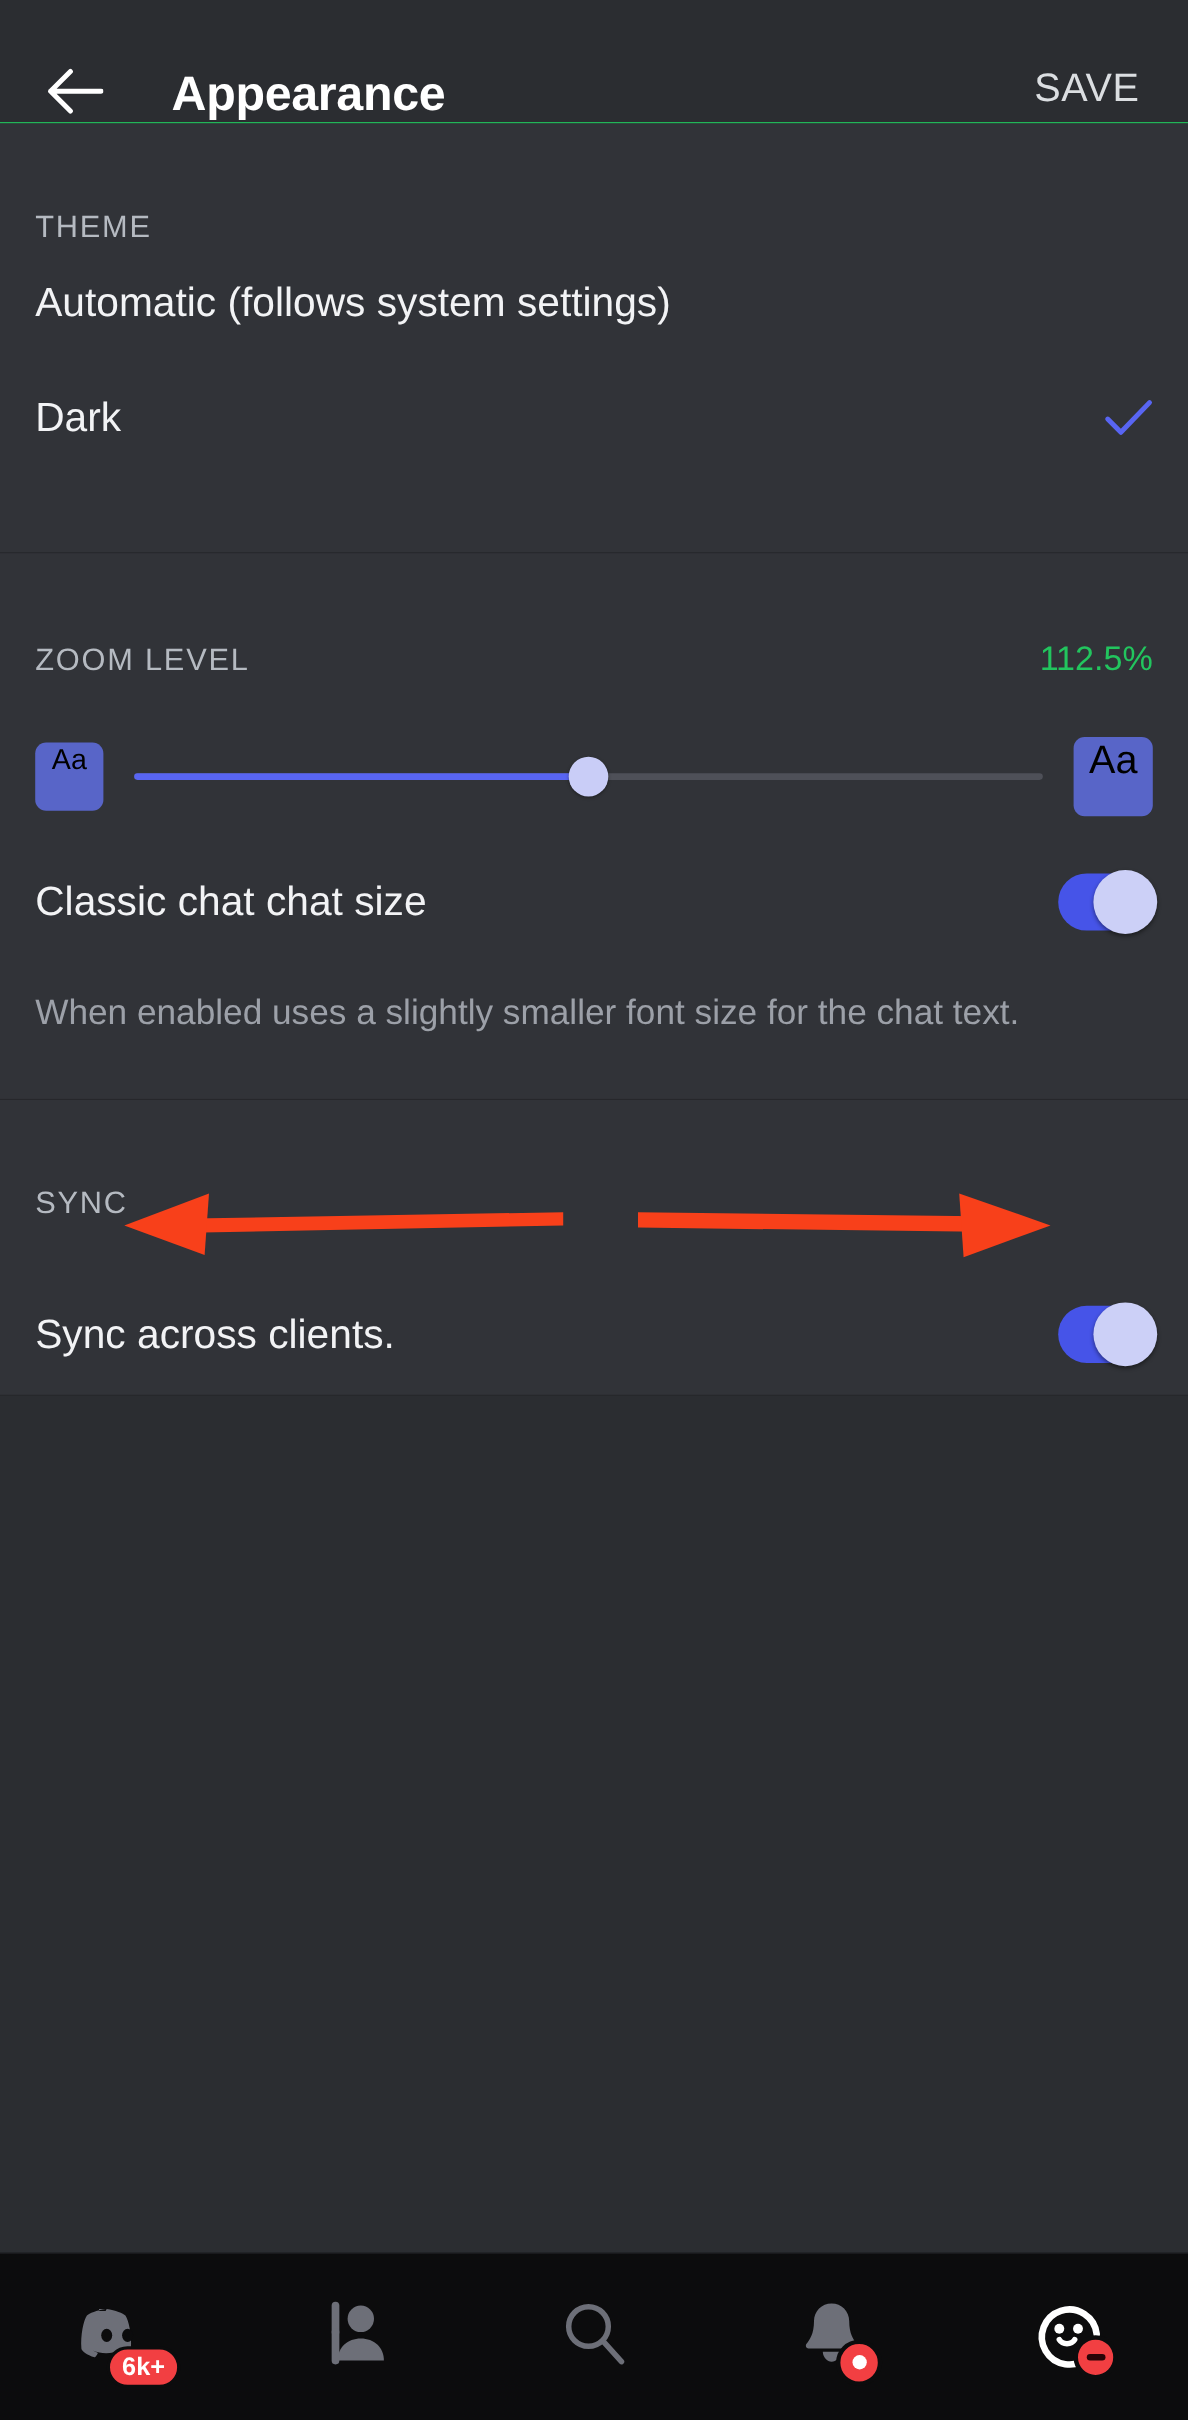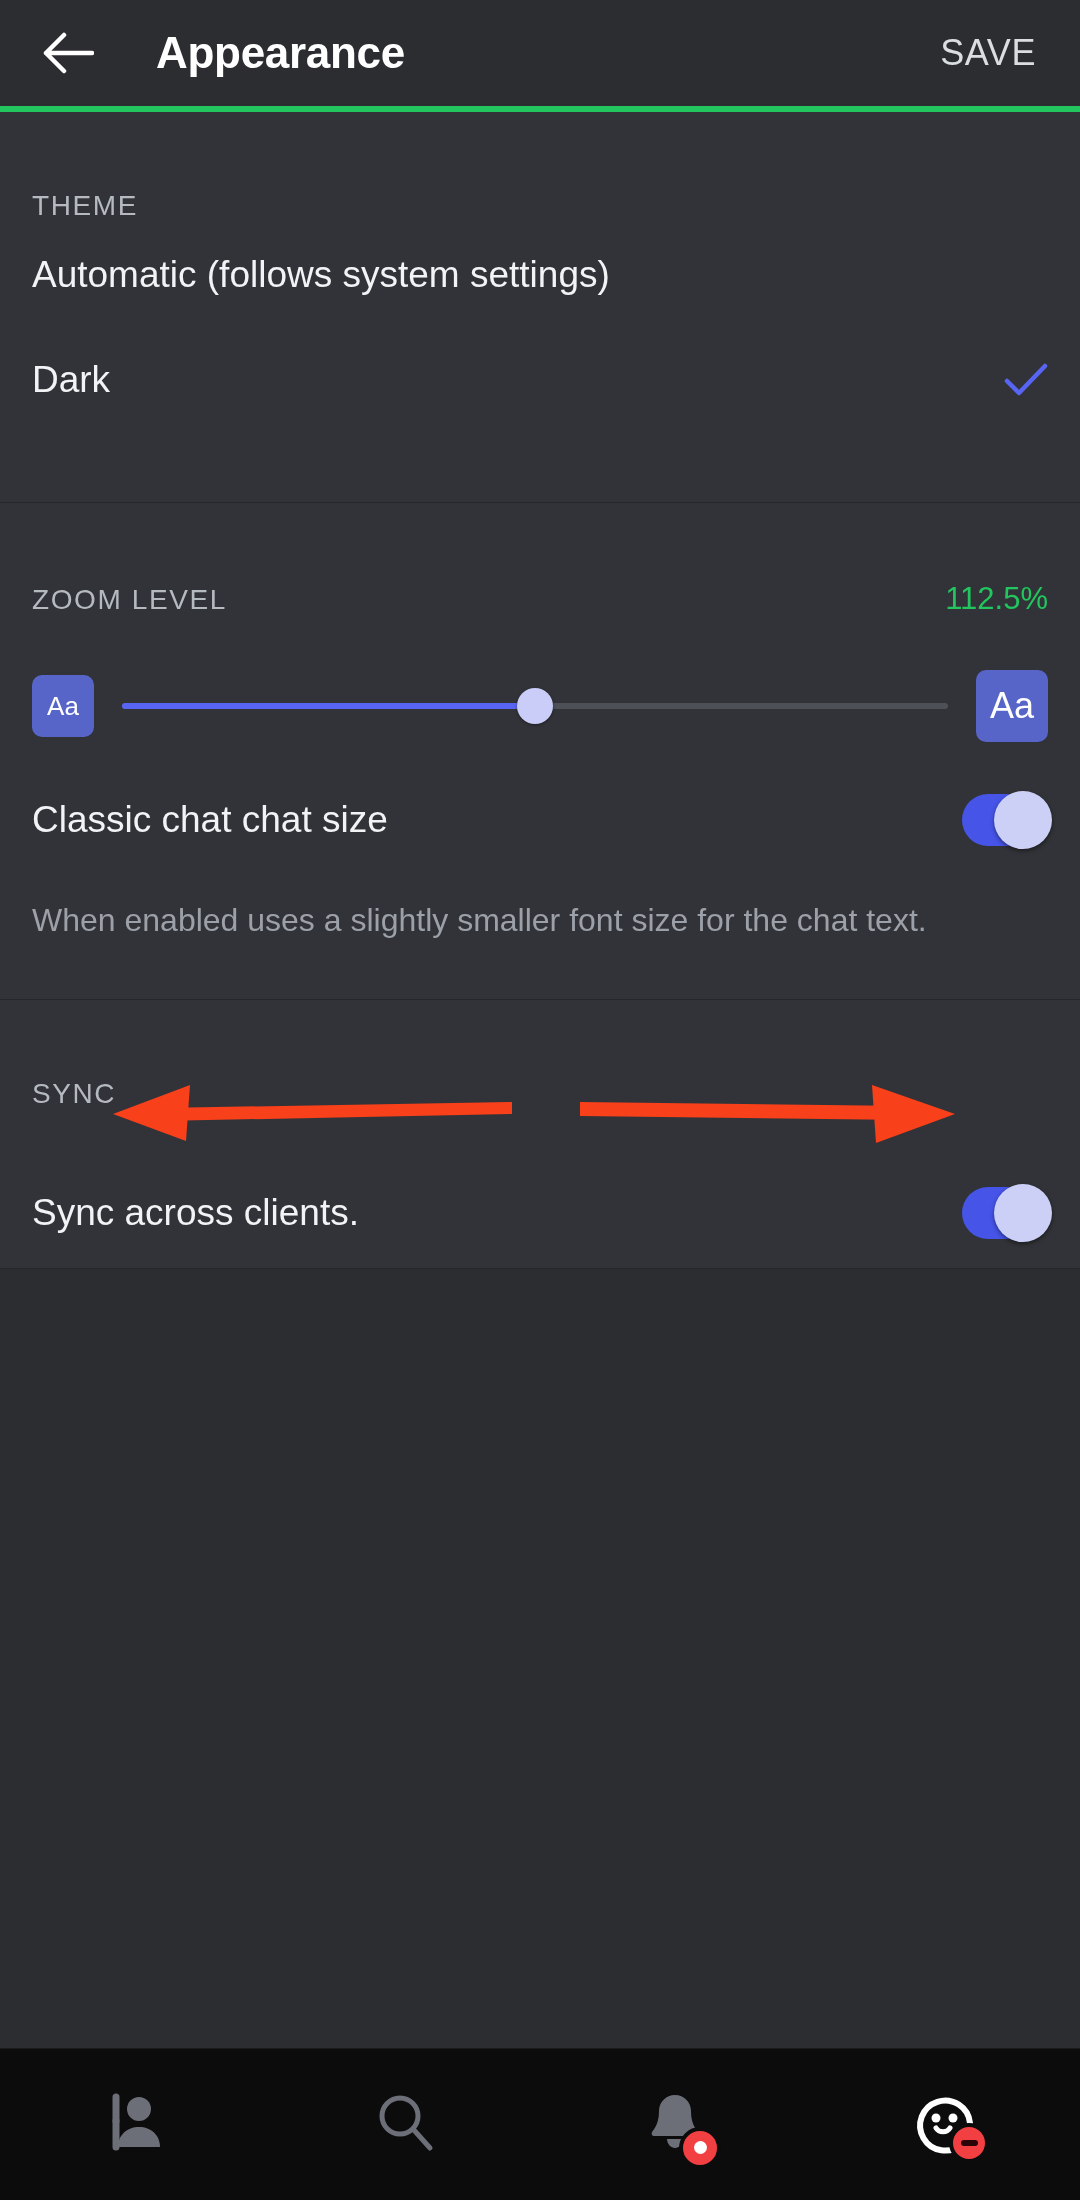--- a/index.html
+++ b/index.html
@@ -14,24 +14,24 @@
     overflow: hidden;
     position: relative;
     color: #f2f3f5;
   }
 
   
   .header {
     height: 112px;
     background: #2b2d31;
     display: flex;
-    align-items: center;
+    align-items: flex-end;
     padding: 0 40px;
     box-sizing: border-box;
-    border-bottom: 6px solid #22c55e;
+    border-bottom: 1px solid #22c55e;
     position: relative;
   }
   .back-btn {
     width: 56px;
     height: 56px;
     display: flex;
     align-items: center;
     justify-content: center;
     flex: 0 0 auto;
     cursor: pointer;
@@ -109,23 +109,23 @@
     display: flex;
     align-items: center;
     height: 98px;
     margin-top: 40px;
     position: relative;
   }
   .aa-btn {
     background: #5865c8;
     border-radius: 10px;
     display: flex;
-    align-items: center;
+    align-items: flex-start;
     justify-content: center;
-    color: #ffffff;
+    color: #000000;
     flex: 0 0 auto;
     cursor: pointer;
   }
   .aa-small { width: 62px; height: 62px; font-size: 26px; }
   .aa-large { width: 72px; height: 72px; font-size: 36px; }
 
   .slider-track-wrap {
     flex: 1 1 auto;
     position: relative;
     height: 62px;
@@ -371,20 +371,32 @@
 
     <g>
       <path d="M580 40 L908 44 L908 58 L580 54 Z" fill="#f8401a"></path>
       <path d="M955 52 L872 23 L876 81 Z" fill="#f8401a"></path>
     </g>
   </svg>
 </div>
 
 <div class="bottom-nav">
 
+  <div class="nav-item">
+    <div class="nav-icon-wrap">
+      <span>
+        <svg width="74" height="58" viewBox="0 0 74 58" fill="none">
+          <path d="M25 6c-8 1-15 4-17 6-3 4-6 18-5 30 0 2 5 6 12 8 1 0 3-4 3-4-3-1-6-3-6-3s1 1 2 1c6 3 17 3 23 0 1 0 2-1 2-1s-3 2-6 3c0 0 2 4 3 4 7-2 12-6 12-8 1-12-2-26-5-30-2-2-9-5-17-6l-1 2c-2 0-4 0-6 0l0-2z" fill="#6d6f78"></path>
+          <ellipse cx="26" cy="30" rx="5" ry="6" fill="#0c0c0d"></ellipse>
+          <ellipse cx="45" cy="30" rx="5" ry="6" fill="#0c0c0d"></ellipse>
+        </svg>
+      </span>
+      <span class="badge-count">6k+</span>
+    </div>
+  </div>
 
   <div class="nav-item">
     <div class="nav-icon-wrap">
       <span>
         <svg width="66" height="64" viewBox="0 0 66 64" fill="none">
           <path d="M14 6 L14 30" stroke="#6d6f78" stroke-width="7" stroke-linecap="round"></path>
           <circle cx="37" cy="18" r="12" fill="#6d6f78"></circle>
           <path d="M16 56c0-12 9-20 21-20s21 8 21 20z" fill="#6d6f78"></path>
           <path d="M14 30 L14 56" stroke="#6d6f78" stroke-width="7" stroke-linecap="round"></path>
         </svg>

